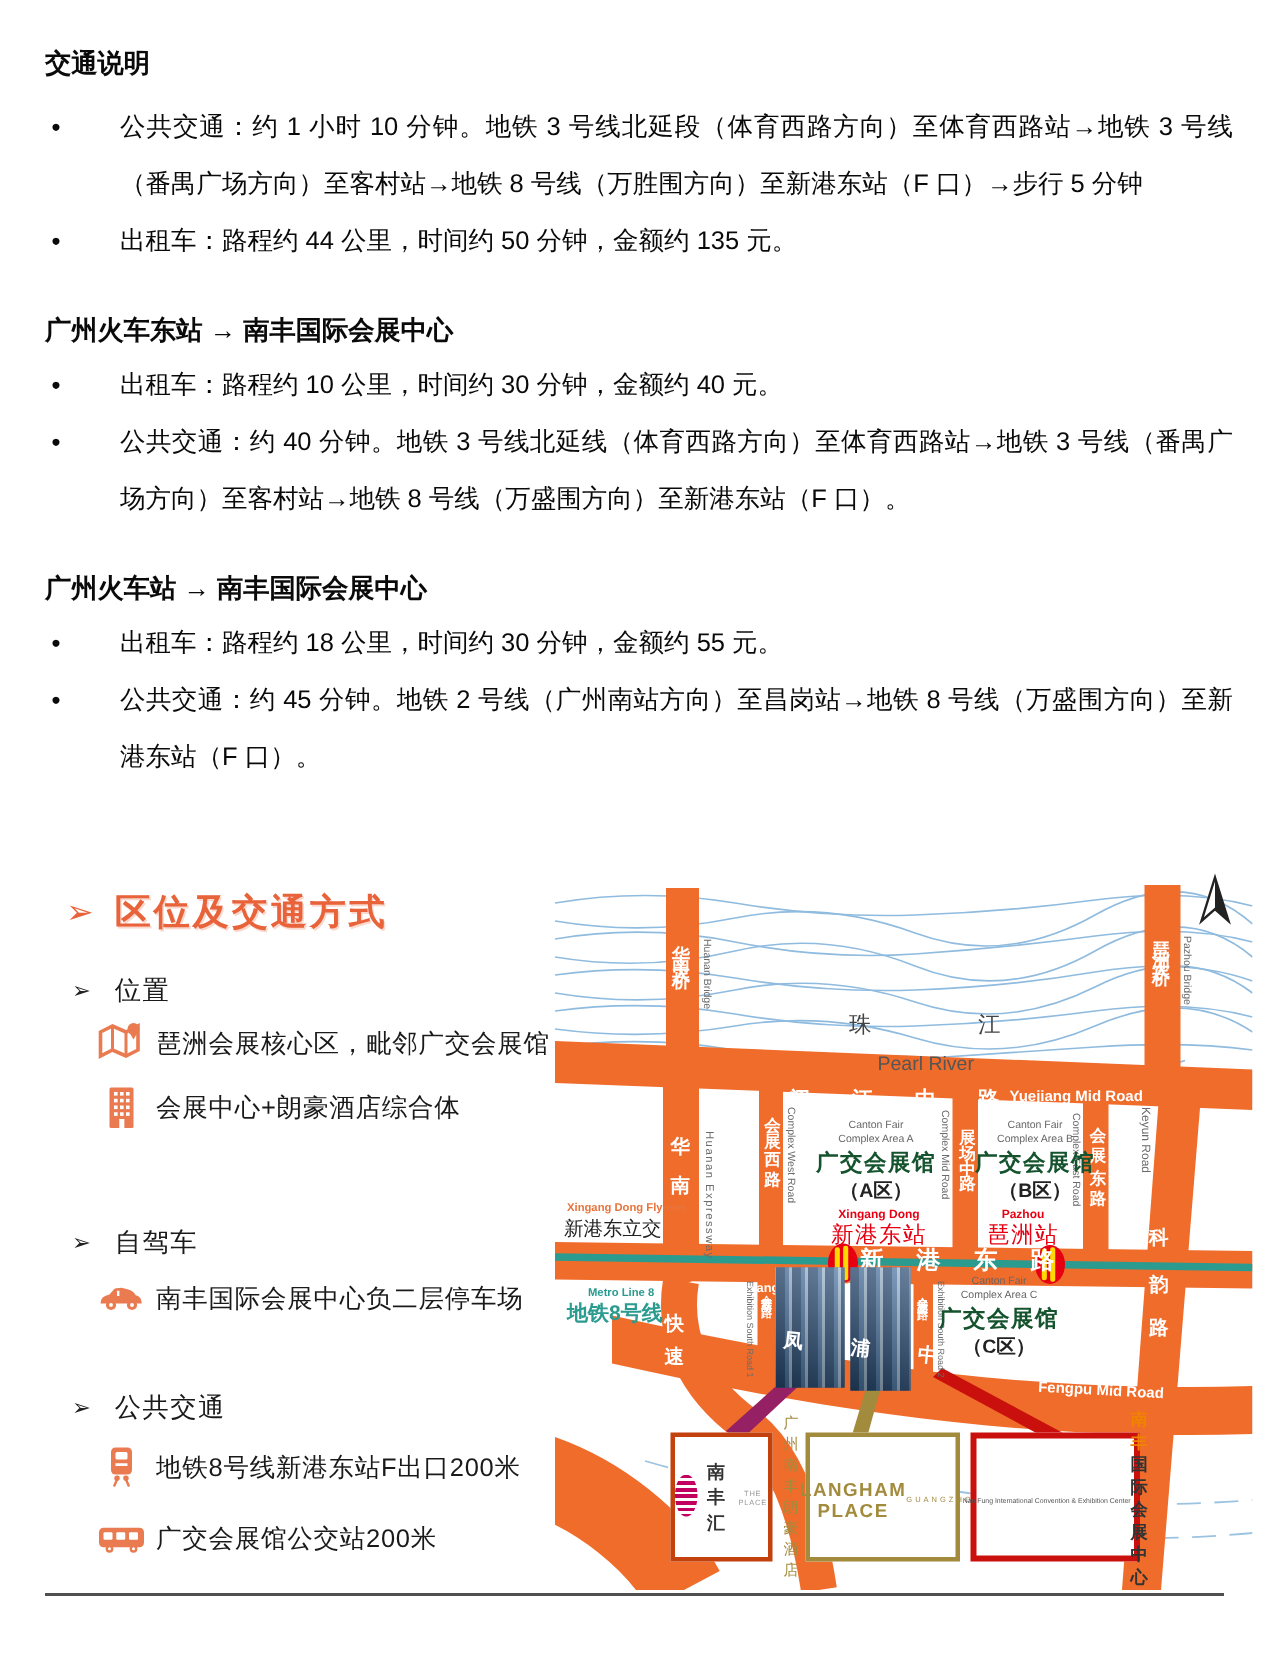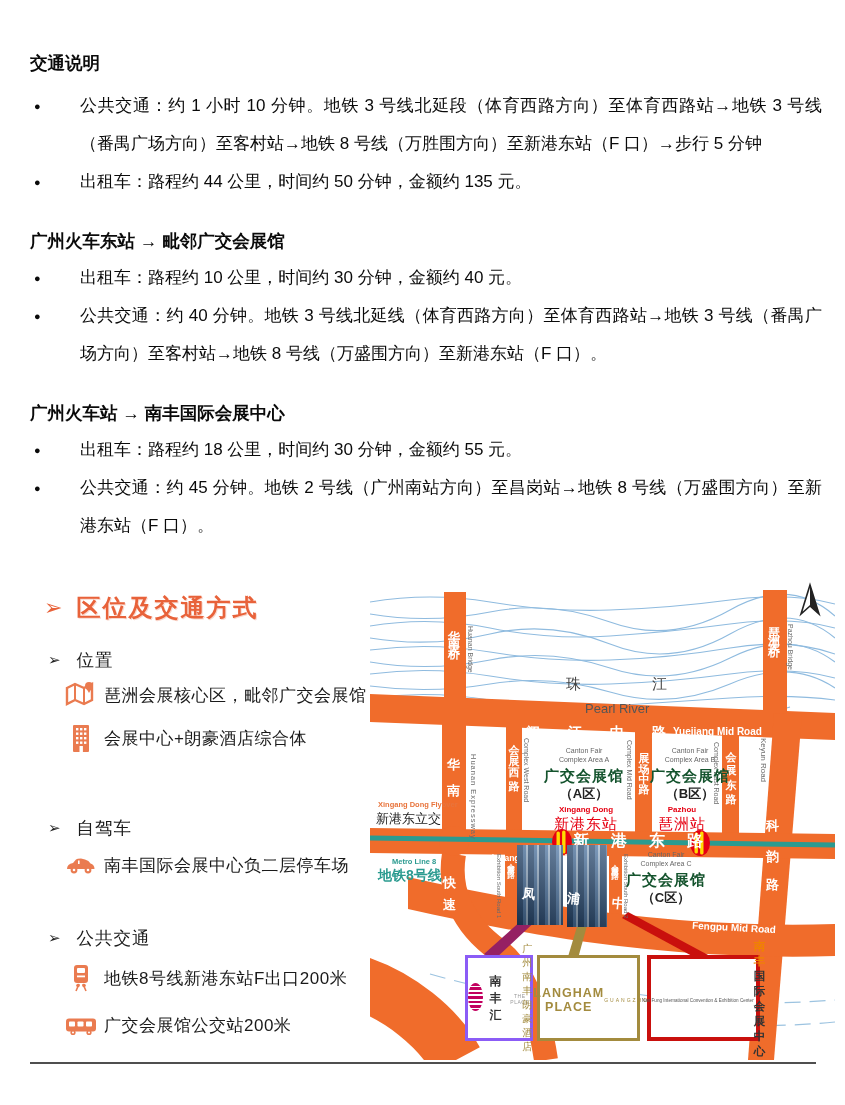--- a/index.html
+++ b/index.html
@@ -1,20 +1,20 @@
 <!DOCTYPE html>
 <html><head>
 <meta charset="utf-8">
 <style>
   html,body{margin:0;padding:0;background:#fff;}
   body{font-family:"Liberation Sans","DejaVu Sans",sans-serif;color:#0a0a0a;}
   #page{position:relative;width:845px;height:1105px;background:#fff;overflow:hidden;}
 
   
-  .doc{position:absolute;left:30px;top:30px;width:792px;font-size:17px;margin-top:21px;}
+  .doc{position:absolute;left:30px;top:30px;width:792px;font-size:17px;}
   .doc-title{font-weight:700;font-size:17.5px;line-height:24px;margin:0 0 12px 0;}
   .sec{margin:0;}
   .sec + .sec{margin-top:26px;}
   .sec-head{font-weight:700;font-size:17.5px;line-height:28px;margin:0;}
   .sec ul{list-style:none;margin:4px 0 0 0;padding:0;}
   .sec li{display:flex;line-height:38px;}
   .sec li .b{width:46px;padding-left:4px;font-size:11px;flex:none;}
   .sec li .t{flex:1;text-align:justify;}
 
   
@@ -43,21 +43,21 @@
   .blk .zone{font-size:13px;font-weight:700;color:#222;line-height:17px;}
   .stn{position:absolute;transform:translateX(-50%);text-align:center;}
   .stn .sen{font-size:8px;font-weight:700;color:#E60012;line-height:10px;}
   .stn .szh{font-size:15px;font-weight:400;color:#E60012;line-height:17px;letter-spacing:1px;}
   .photo{position:absolute;background:
       linear-gradient(205deg, rgba(255,255,255,.30), rgba(0,0,0,.35)),
       repeating-linear-gradient(90deg,#274a73 0 6px,#4a74a3 6px 9px,#9db6cf 9px 11px),
       linear-gradient(#6f8fae,#1d3a5c);}
   .cbox{position:absolute;top:373px;height:86px;background:#fff;box-sizing:border-box;
         display:flex;flex-direction:row;align-items:center;justify-content:center;text-align:center;}
-  .cb1{left:95px;width:68px;border:3px solid #8b5cf6;}
+  .cb1{left:77px;width:68px;border:3px solid #c2410c;}
   .cb2{left:167px;width:103px;border:3px solid #A38B3E;}
   .cb3{left:277px;width:113px;border:4px solid #C9100D;}
   .sphere{width:24px;height:28px;border-radius:50%;
       background:repeating-linear-gradient(180deg,#C2005F 0 2.6px,#fff 2.6px 4.4px);margin-bottom:3px;}
   .cb1 .nm{font-size:12px;font-weight:700;color:#333;letter-spacing:2px;}
   .cb1 .sb{font-size:5px;color:#999;letter-spacing:.5px;margin-top:1px;}
   .cb2 .l1{font-size:10px;color:#A38B3E;letter-spacing:1px;}
   .cb2 .l2{font-size:12.5px;font-weight:700;color:#A38B3E;letter-spacing:1px;margin-top:4px;}
   .cb2 .l3{font-size:5px;color:#A38B3E;letter-spacing:2px;margin-top:4px;}
   .cb3 .en{font-size:4.6px;color:#555;margin-top:4px;white-space:nowrap;}
@@ -82,21 +82,21 @@
           <span class="t">公共交通：约 1 小时 10 分钟。地铁 3 号线北延段（体育西路方向）至体育西路站→地铁 3 号线（番禺广场方向）至客村站→地铁 8 号线（万胜围方向）至新港东站（F 口）→步行 5 分钟</span>
         </li>
         <li>
           <span class="b">●</span>
           <span class="t">出租车：路程约 44 公里，时间约 50 分钟，金额约 135 元。</span>
         </li>
       </ul>
     </div>
 
     <div class="sec">
-      <p class="sec-head">广州火车东站 → 毗邻广交会展馆</p>
+      <p class="sec-head">广州火车东站 → 南丰国际会展中心</p>
       <ul>
         <li>
           <span class="b">●</span>
           <span class="t">出租车：路程约 10 公里，时间约 30 分钟，金额约 40 元。</span>
         </li>
         <li>
           <span class="b">●</span>
           <span class="t">公共交通：约 40 分钟。地铁 3 号线北延线（体育西路方向）至体育西路站→地铁 3 号线（番禺广场方向）至客村站→地铁 8 号线（万盛围方向）至新港东站（F 口）。</span>
         </li>
       </ul>

